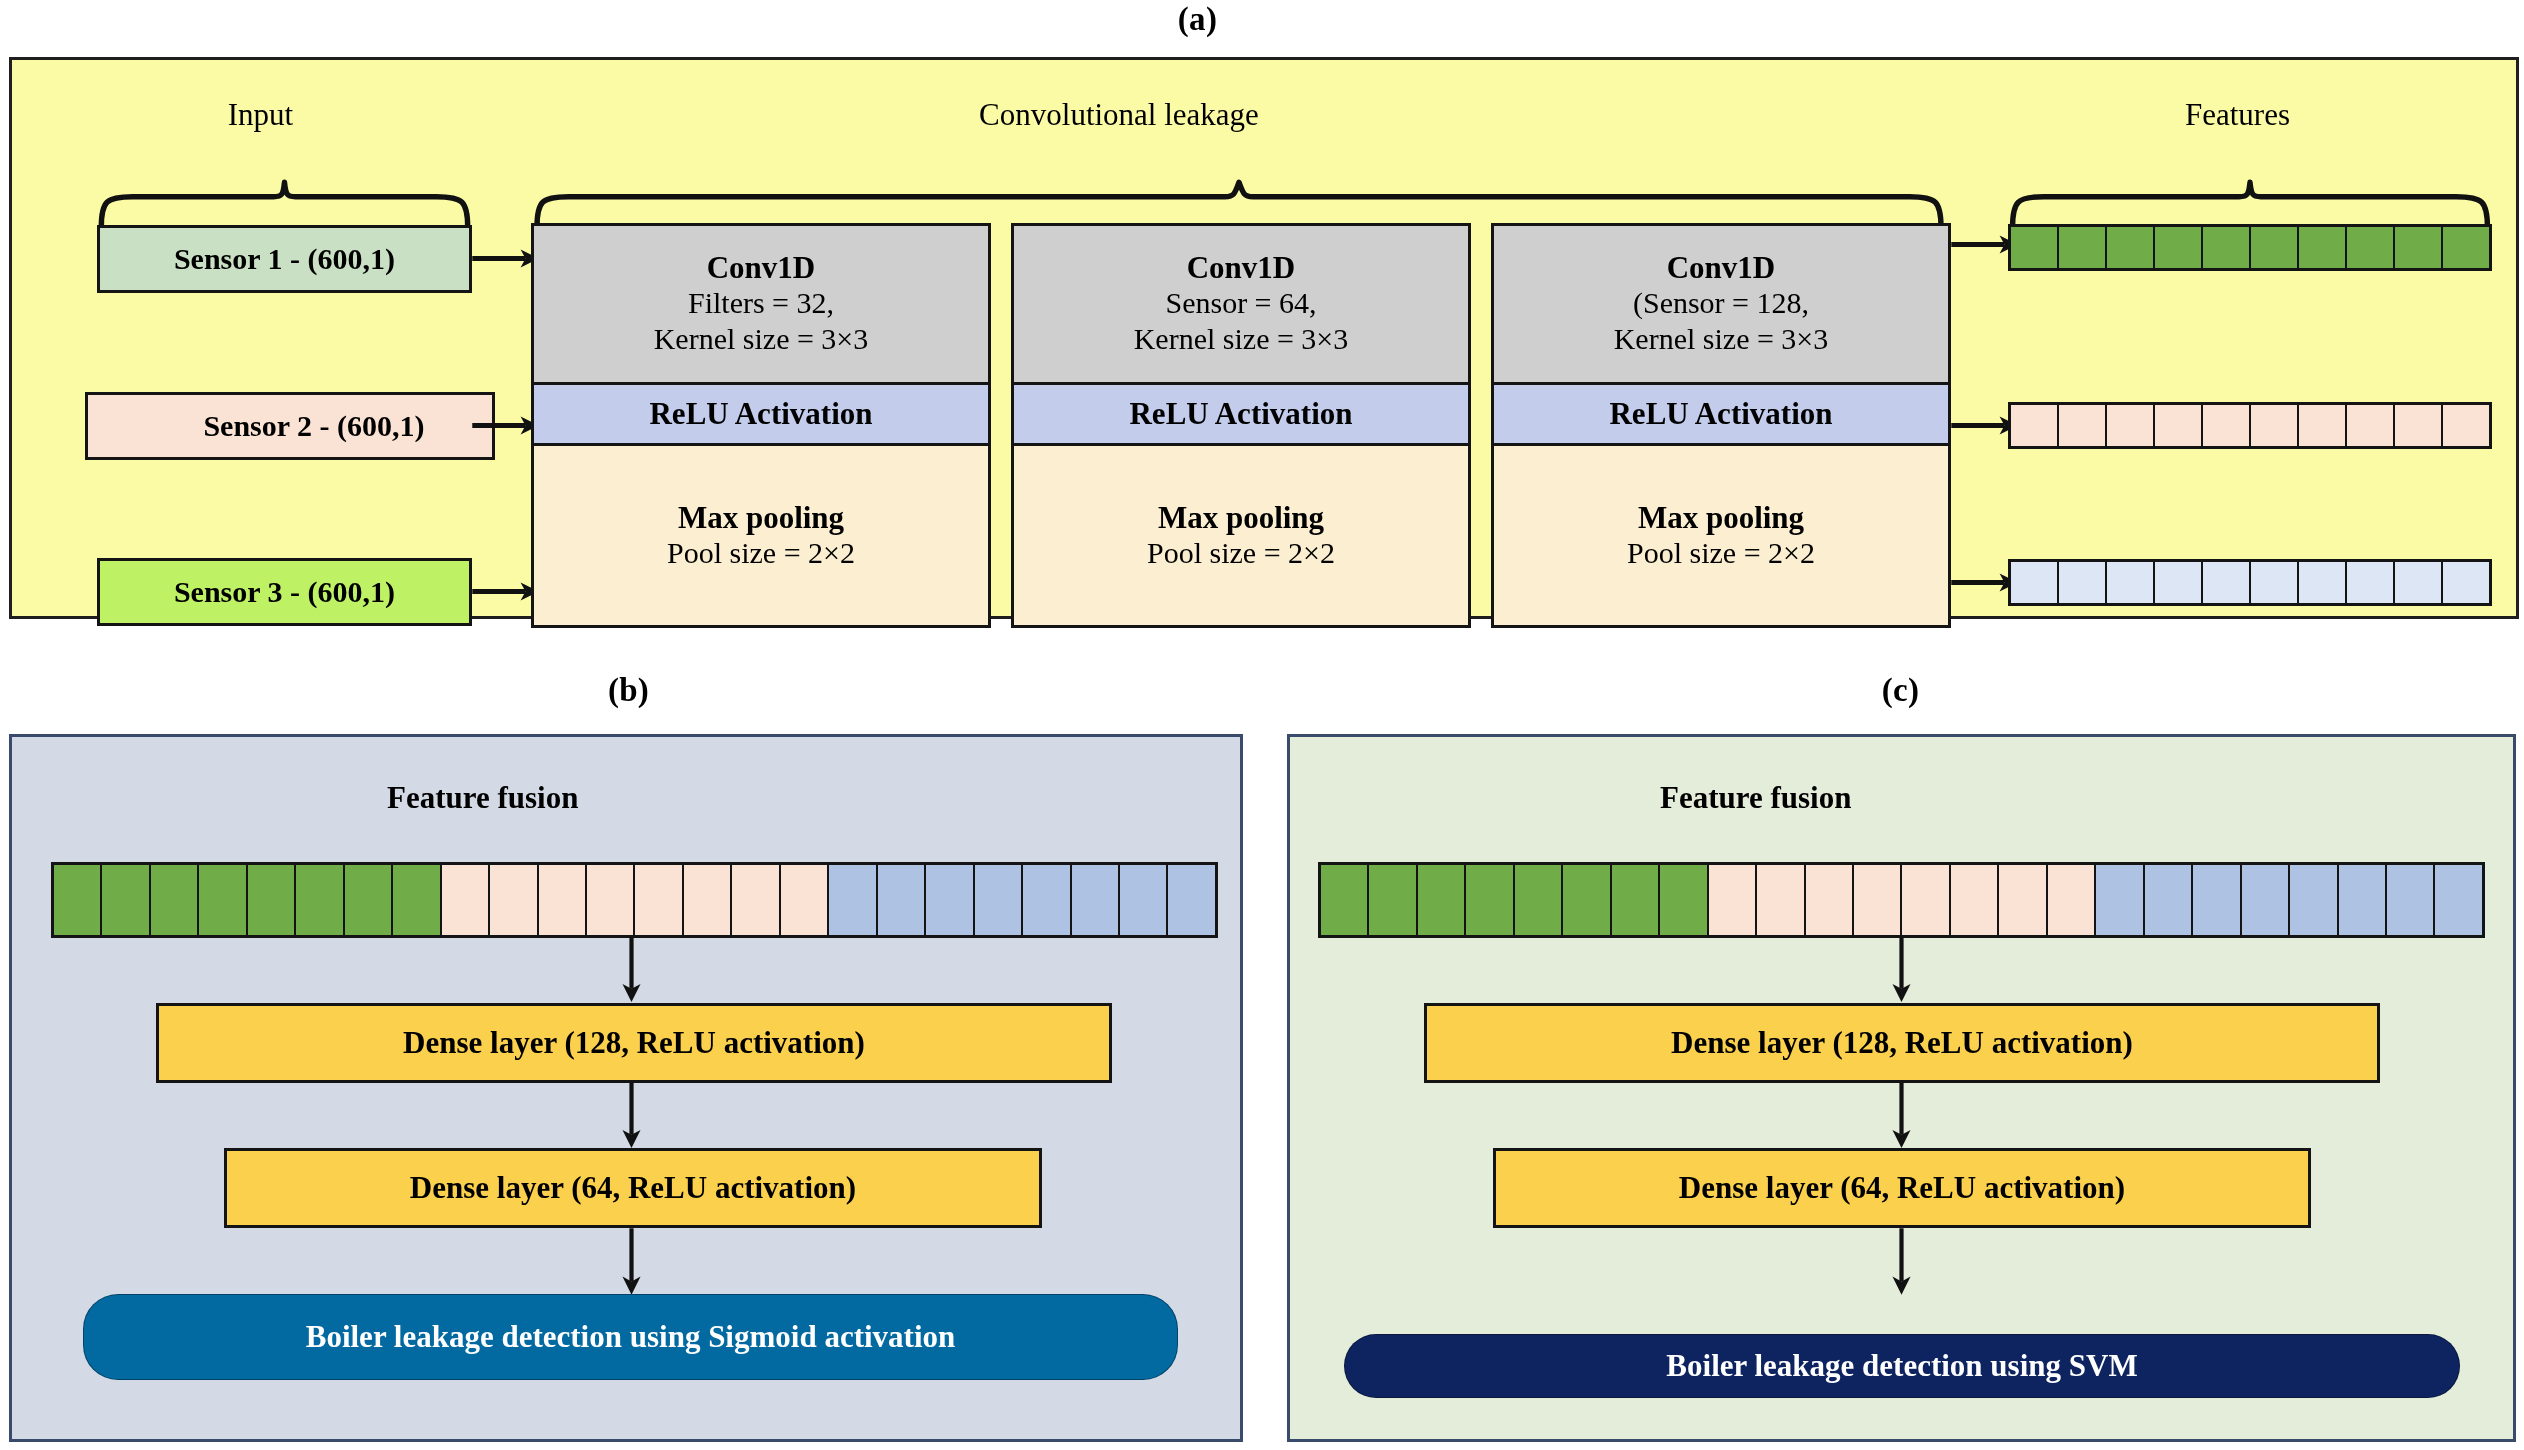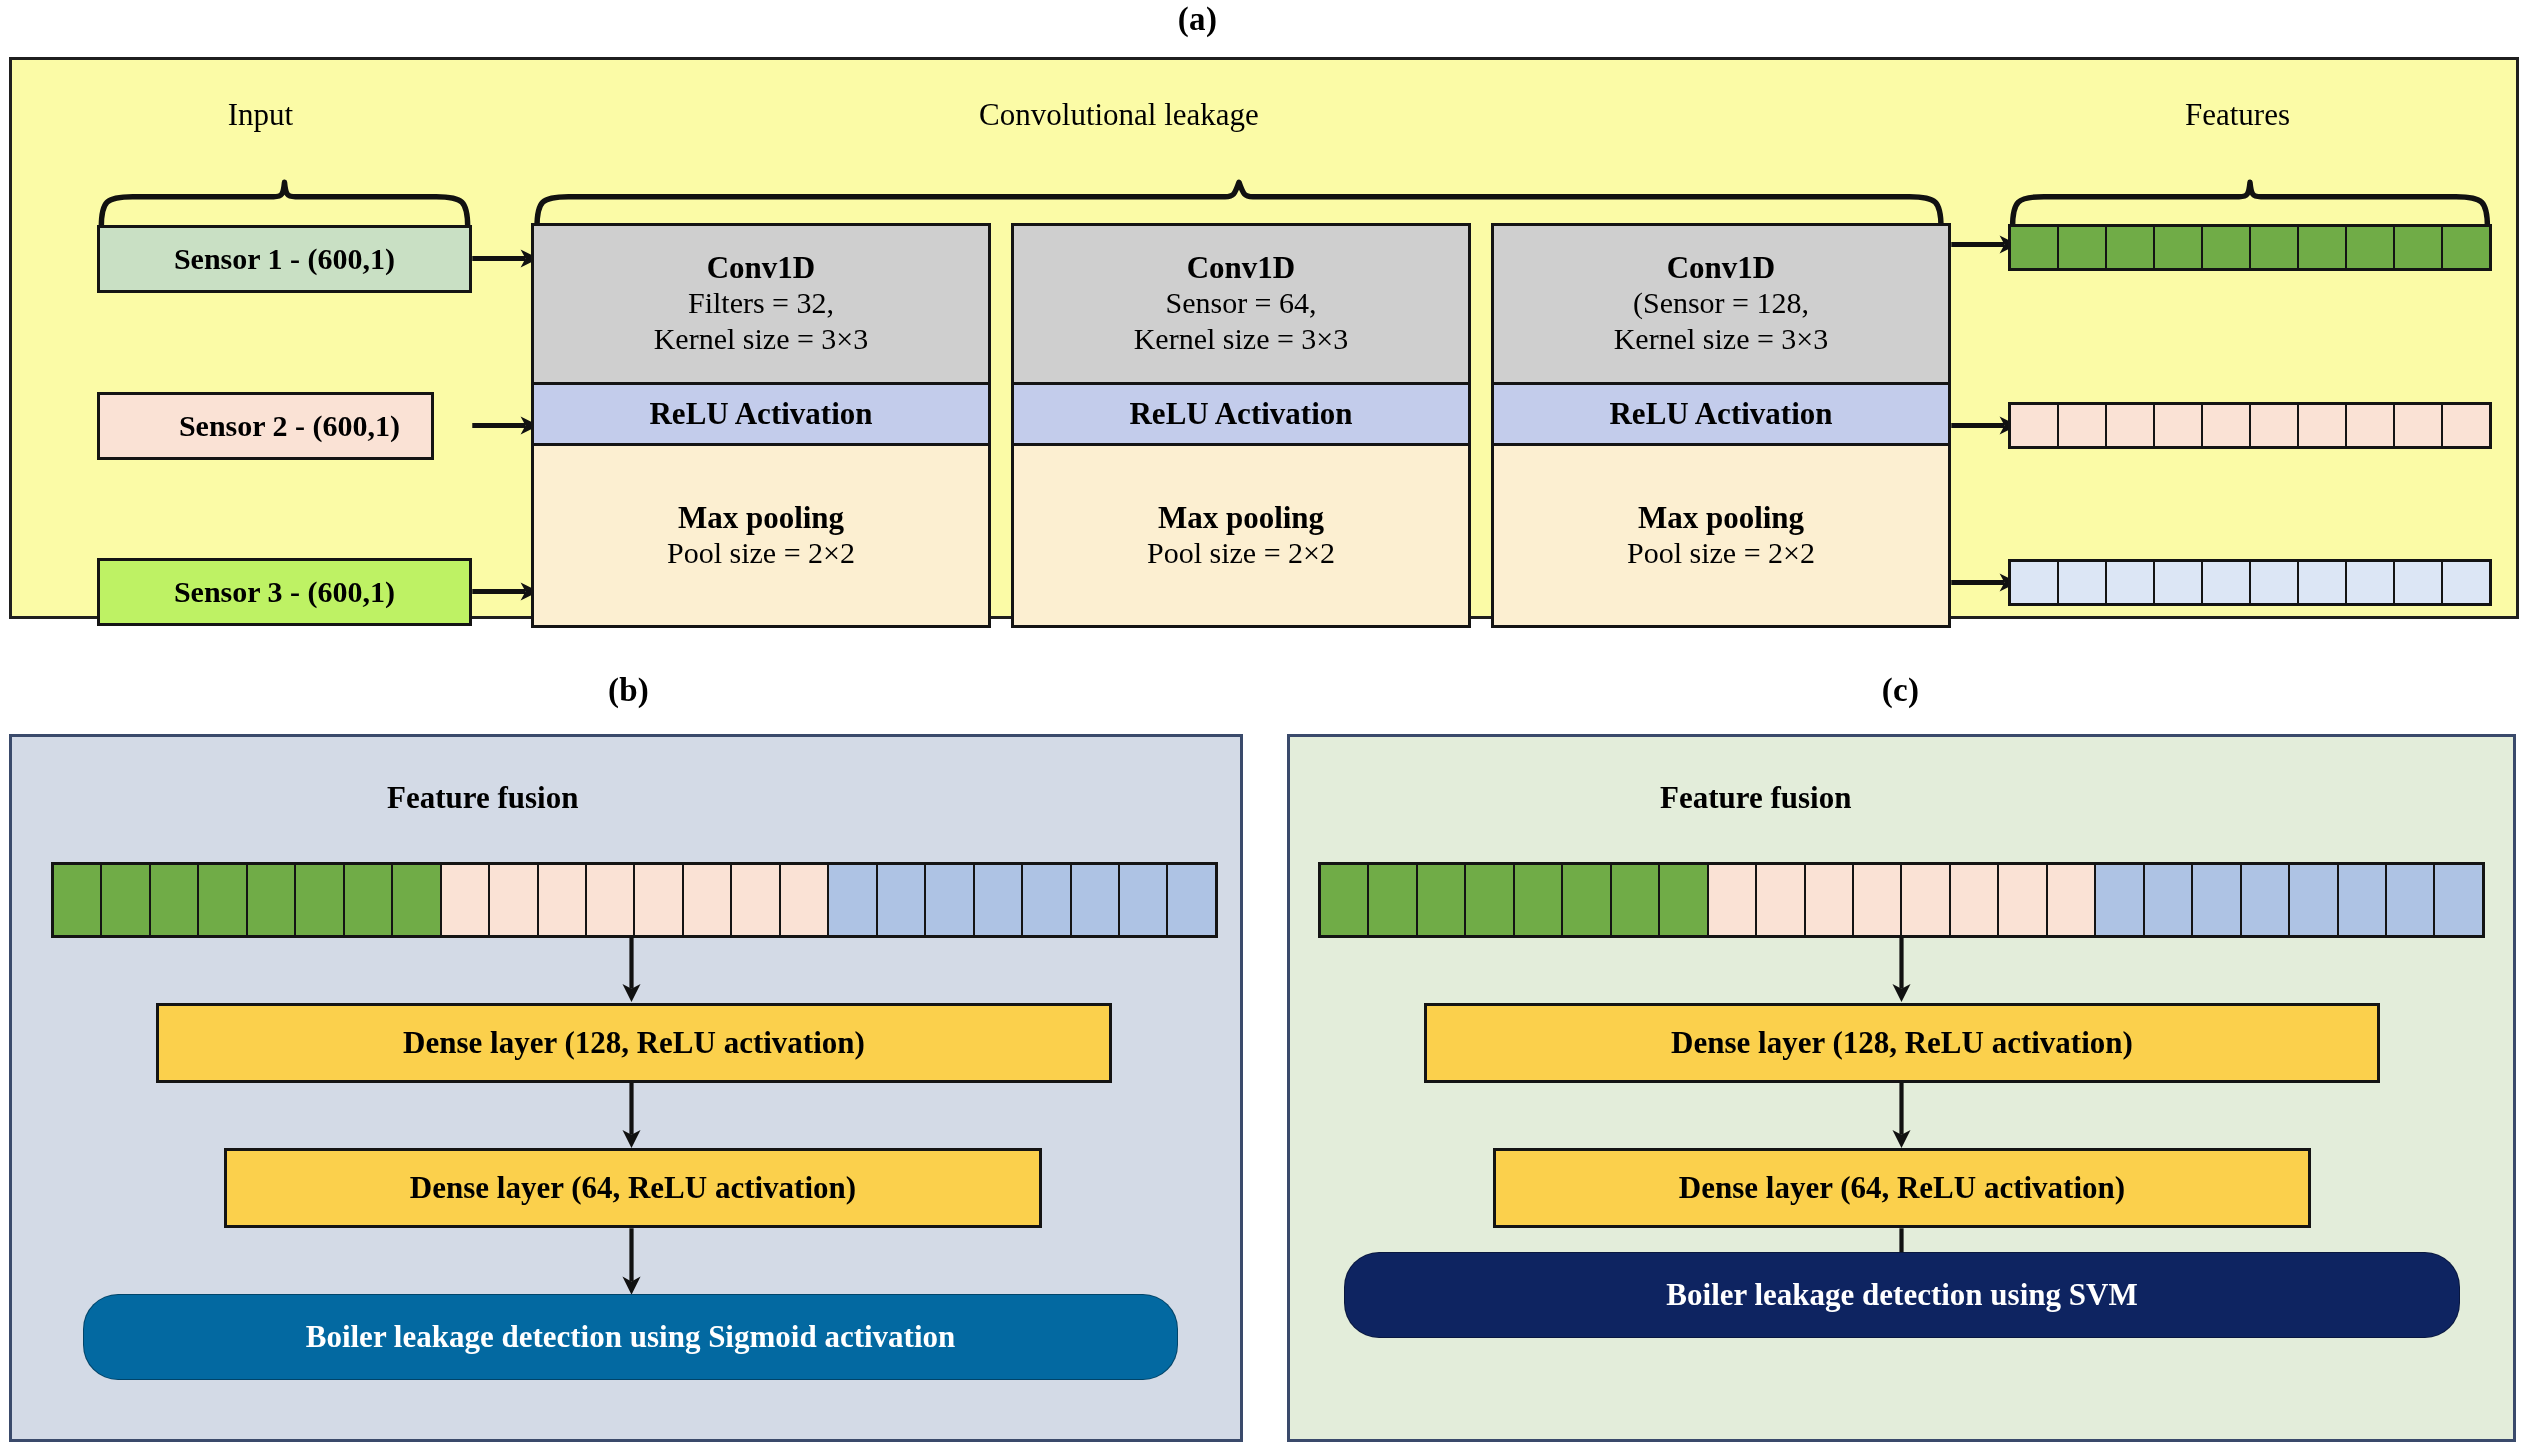--- a/index.html
+++ b/index.html
@@ -138,21 +138,21 @@
   </svg>
 </div>
 
 <div class="brace" style="left:2008px;top:181px;width:484px;height:47px;">
   <svg width="484" height="47" viewBox="0 0 800 78">
     <path d="M6 76 C6 34 14 26 58 26 L382 26 C396 26 398 22 400 2 C402 22 404 26 418 26 L742 26 C786 26 794 34 794 76" fill="none" stroke="#111" stroke-width="9" stroke-linecap="round" stroke-linejoin="round"></path>
   </svg>
 </div>
 
 <div class="sensor-box sensor-1" style="left:97px;top:225px;width:375px;height:68px;">Sensor 1 - (600,1)</div>
-<div class="sensor-box sensor-2" style="left:97px;top:392px;width:337px;height:68px;padding-left:48px;">Sensor 2 - (600,1)</div>
+<div class="sensor-box sensor-2" style="left:85px;top:392px;width:410px;height:68px;padding-left:48px;">Sensor 2 - (600,1)</div>
 <div class="sensor-box sensor-3" style="left:97px;top:558px;width:375px;height:68px;">Sensor 3 - (600,1)</div>
 
 <div class="abs" style="left:472px;top:244px;">
   <svg width="67" height="29" viewBox="0 0 110 48">
     <line x1="0" y1="24" x2="88" y2="24" stroke="#111" stroke-width="8"></line>
     <polygon points="110,24 80,9 88,24 80,39" fill="#111"></polygon>
   </svg>
 </div>
 <div class="abs" style="left:472px;top:411px;">
   <svg width="67" height="29" viewBox="0 0 110 48">
@@ -371,14 +371,14 @@
 
 <div class="dense-box" style="left:1493px;top:1148px;width:818px;height:80px;">Dense layer (64, ReLU activation)</div>
 
 <div class="abs" style="left:1887px;top:1228px;">
   <svg width="29" height="67" viewBox="0 0 48 110">
     <line x1="24" y1="0" x2="24" y2="88" stroke="#111" stroke-width="7"></line>
     <polygon points="24,110 9,80 24,88 39,80" fill="#111"></polygon>
   </svg>
 </div>
 
-<div class="out-pill pill-svm" style="left:1344px;top:1252px;width:1116px;height:86px;">Boiler leakage detection using SVM</div>
+<div class="out-pill pill-svm" style="left:1344px;top:1334px;width:1116px;height:64px;">Boiler leakage detection using SVM</div>
 
 
 </body></html>

